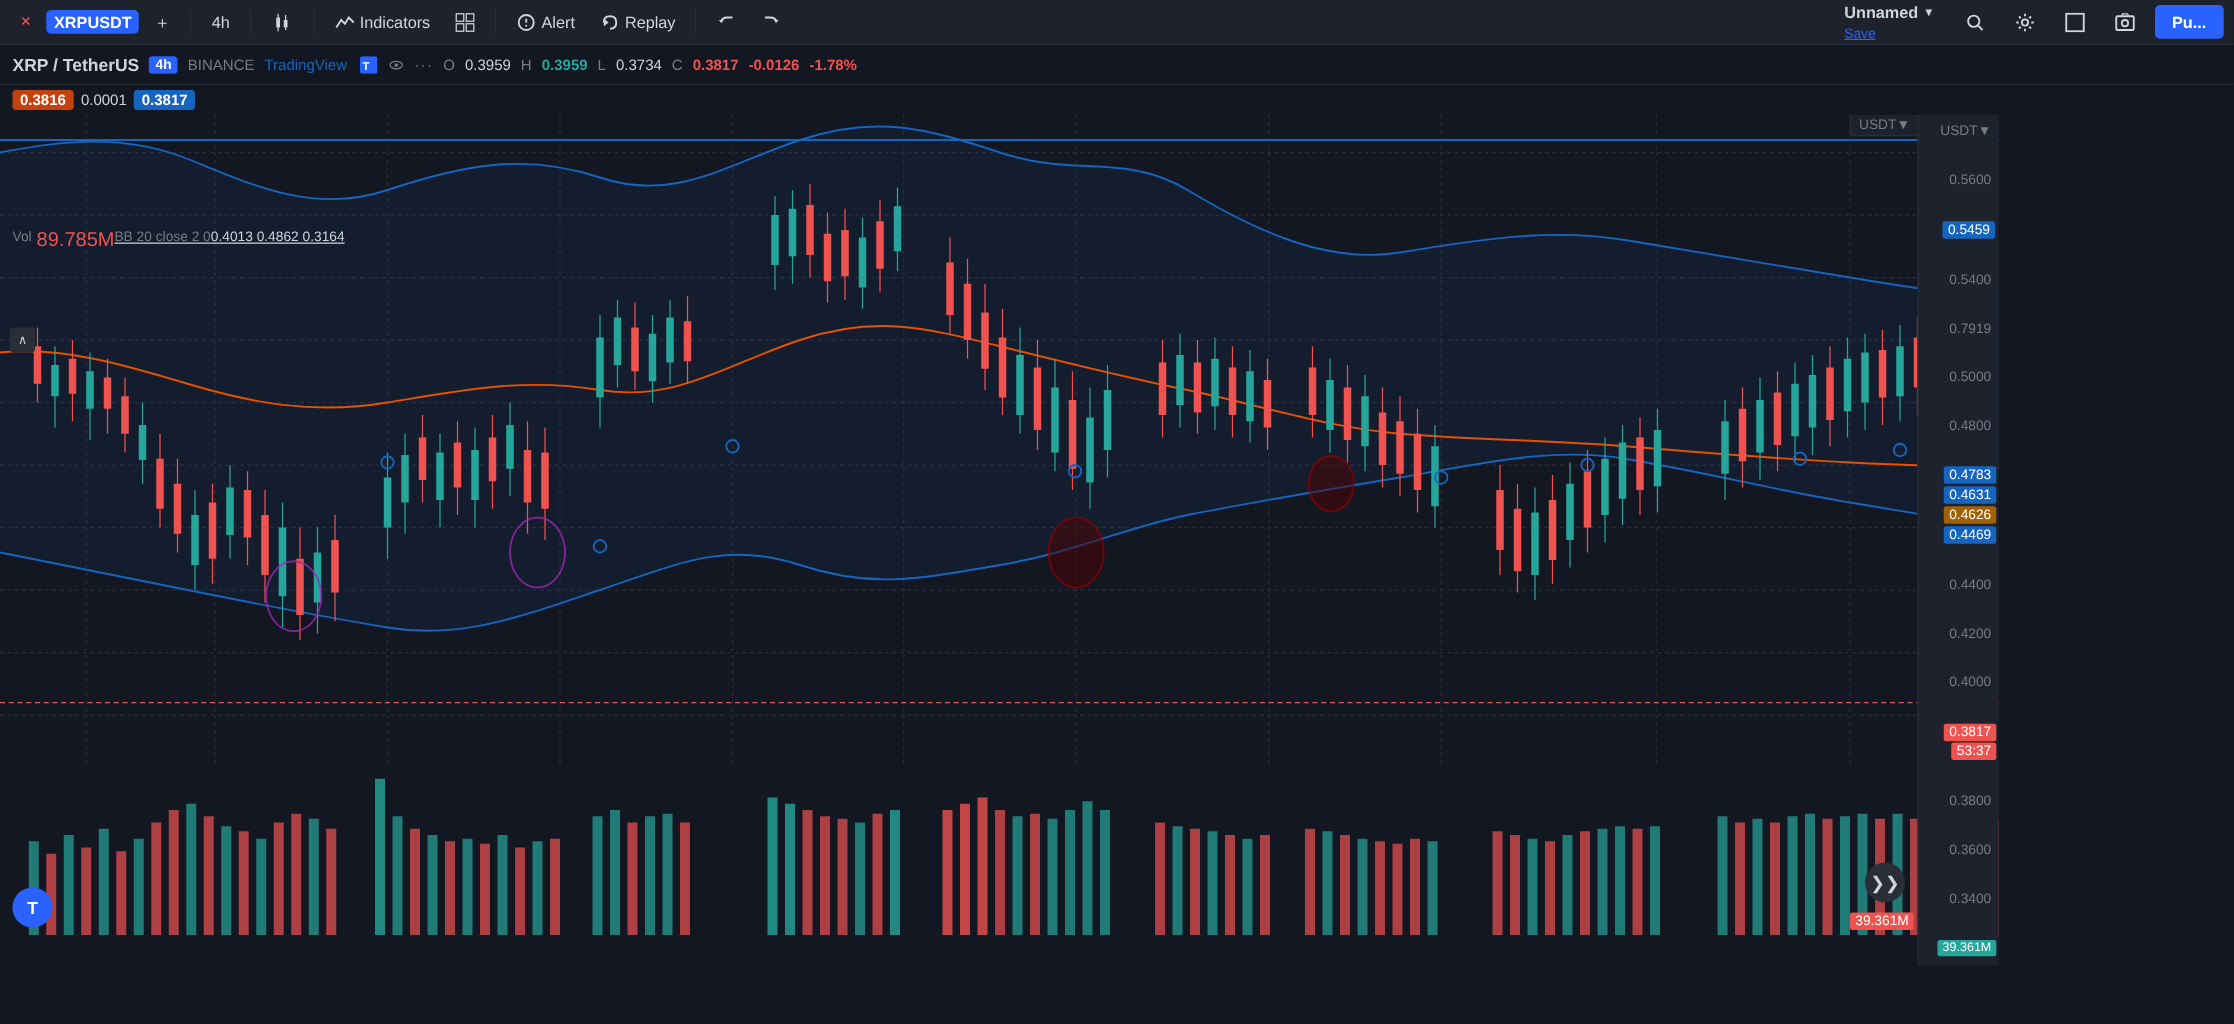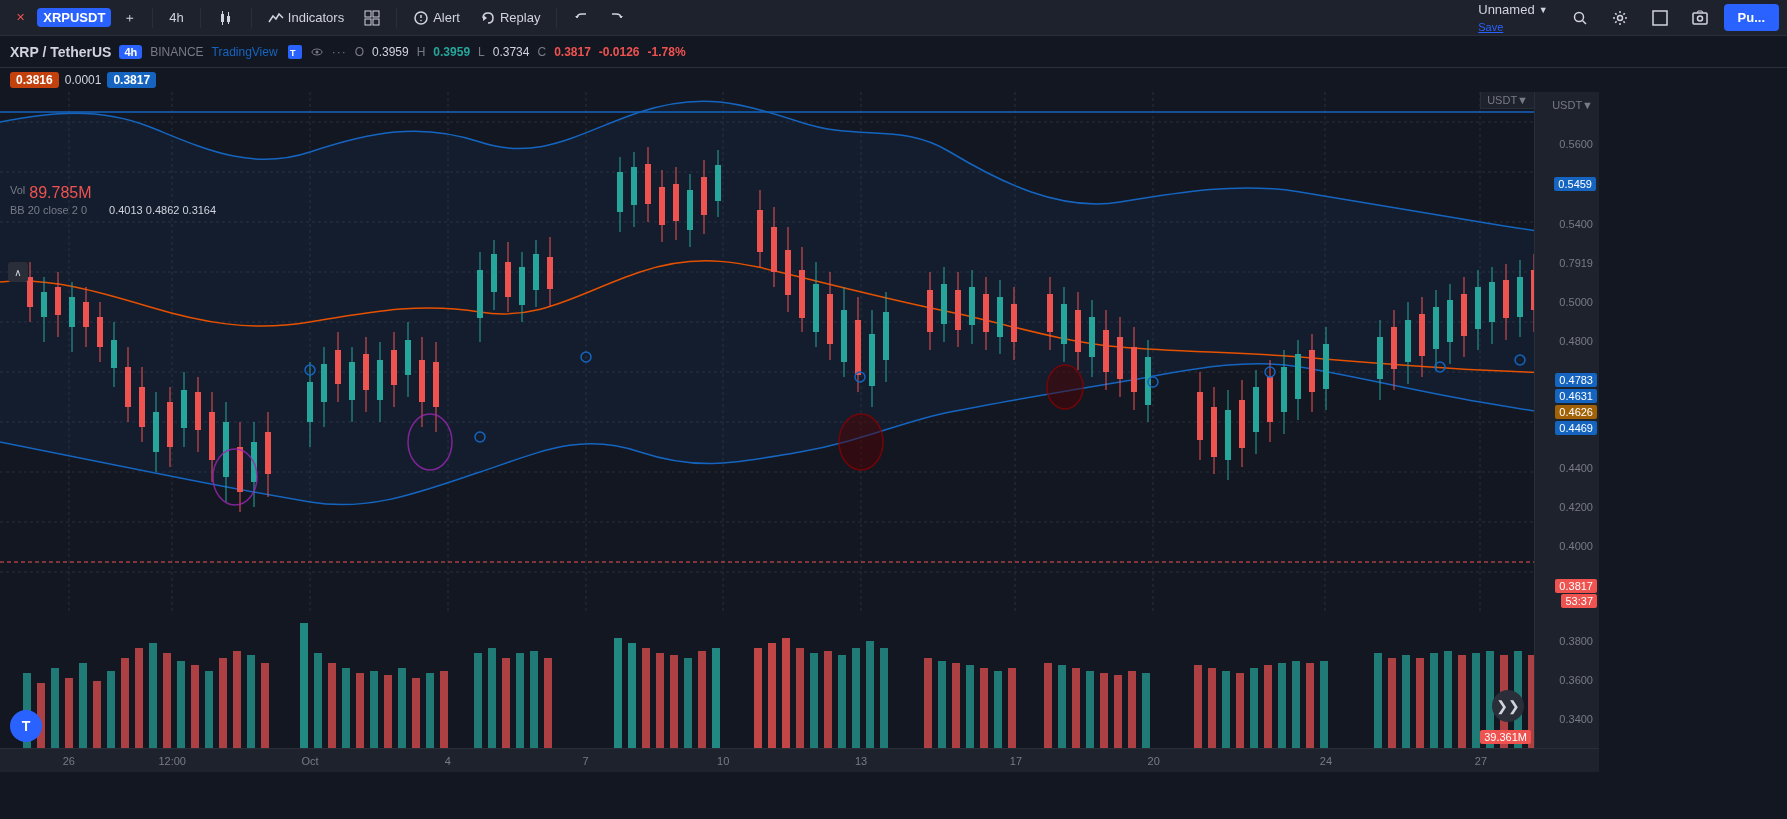--- a/index.html
+++ b/index.html
@@ -52,21 +52,21 @@
       margin-left: auto;
       display: flex;
       align-items: center;
       gap: 8px;
     }
     .unnamed-btn {
       display: flex;
       flex-direction: column;
       align-items: flex-start;
     }
-    .unnamed-title { font-size: 13px; color: #d1d4dc; }
+    .unnamed-title { font-size: 13px; color: #d1d4dc; font-weight: bold; }
     .unnamed-save { font-size: 11px; color: #2962ff; text-decoration: underline; }
     .pub-btn {
       background: #2962ff;
       color: white;
       border: none;
       border-radius: 4px;
       padding: 6px 14px;
       font-size: 13px;
       cursor: pointer;
       font-weight: 600;
@@ -120,21 +120,20 @@
       border-radius: 3px;
       padding: 1px 6px;
       font-size: 12px;
       font-weight: 600;
     }
     .tick-size { color: #d1d4dc; font-size: 12px; }
 
     
     #indicator-labels {
       display: flex;
-      flex-direction: column;
       position: absolute;
       top: 92px;
       left: 10px;
       z-index: 10;
       pointer-events: none;
     }
     .vol-label { color: #787b86; font-size: 11px; }
     .vol-value { color: #ef5350; font-size: 16px; }
     .bb-label { color: #787b86; font-size: 11px; }
     .bb-values { color: #d1d4dc; font-size: 11px; }
@@ -492,21 +491,21 @@
 
 <div id="chart-container">
 
   <div id="usdt-label">USDT▼</div>
 
   <div id="indicator-labels">
     <div style="display:flex;gap:4px;margin-bottom:2px;">
       <span class="vol-label">Vol</span>
       <span class="vol-value">89.785M</span>
     </div>
-    <div style="display:flex;gap:22px;">
+    <div style="display:flex;gap:0;text-decoration:underline;">
       <span class="bb-label">BB 20 close 2 0</span>
       <span class="bb-values">0.4013  0.4862  0.3164</span>
     </div>
   </div>
 
   <button id="collapse-btn">∧</button>
 
   <svg id="main-svg" viewBox="0 0 1722 520">
 
     <line x1="0" y1="30" x2="1722" y2="30" class="h-line"></line>
@@ -977,32 +976,19 @@
       <span class="price-label-red">53:37</span>
     </div>
     <div class="price-tick">0.3800</div>
     <div class="price-tick">0.3600</div>
     <div class="price-tick">0.3400</div>
     <div style="display:flex;justify-content:flex-end;padding-right:2px;padding-bottom:2px;">
       <span style="background:#26a69a;color:white;font-size:10px;padding:1px 4px;border-radius:2px;">39.361M</span>
     </div>
   </div>
 
-  <div id="time-axis" style="position:absolute;bottom:0;left:0;width:1722px;height:24px;background:#1e222d;border-top:1px solid #2a2e39;">
-    <span class="time-tick" style="left:4%;">26</span>
-    <span class="time-tick" style="left:10%;">12:00</span>
-    <span class="time-tick" style="left:18%;">Oct</span>
-    <span class="time-tick" style="left:26%;">4</span>
-    <span class="time-tick" style="left:34%;">7</span>
-    <span class="time-tick" style="left:42%;">10</span>
-    <span class="time-tick" style="left:50%;">13</span>
-    <span class="time-tick" style="left:59%;">17</span>
-    <span class="time-tick" style="left:67%;">20</span>
-    <span class="time-tick" style="left:77%;">24</span>
-    <span class="time-tick" style="left:86%;">27</span>
-  </div>
 
   <div id="tv-logo">T</div>
 
   <div id="nav-arrow">❯❯</div>
 
   <div id="vol-bottom-label">39.361M</div>
 </div>
 
 </body></html>

